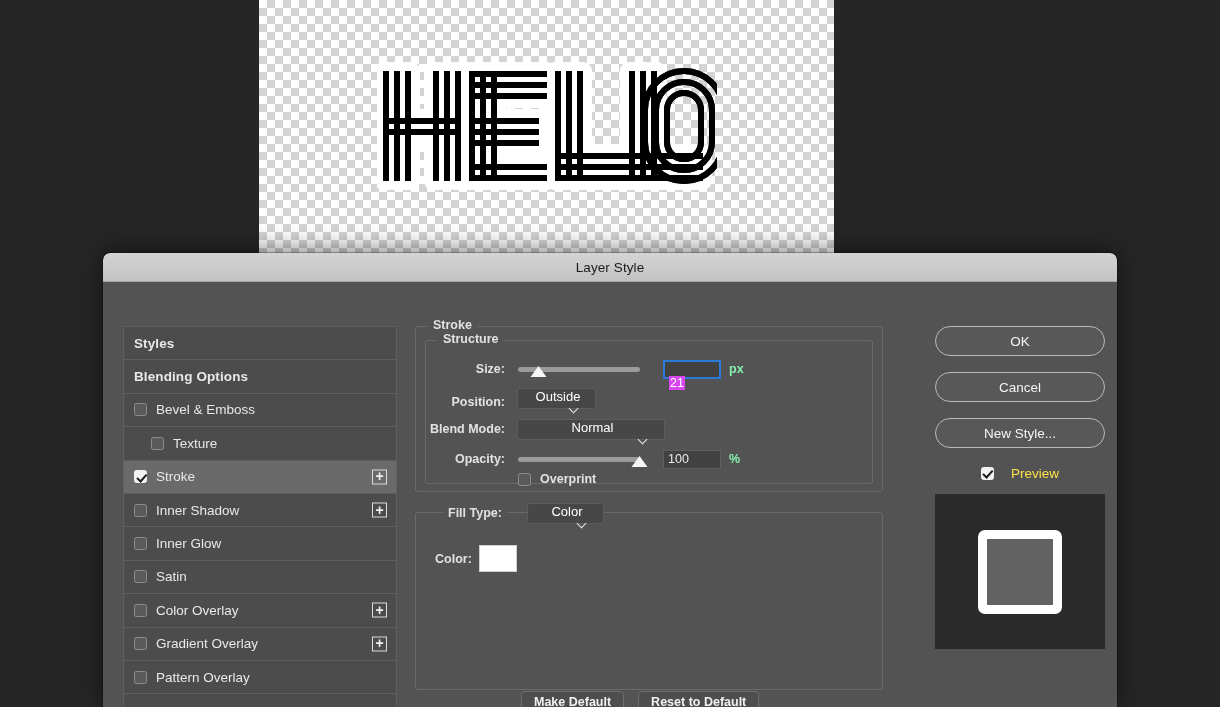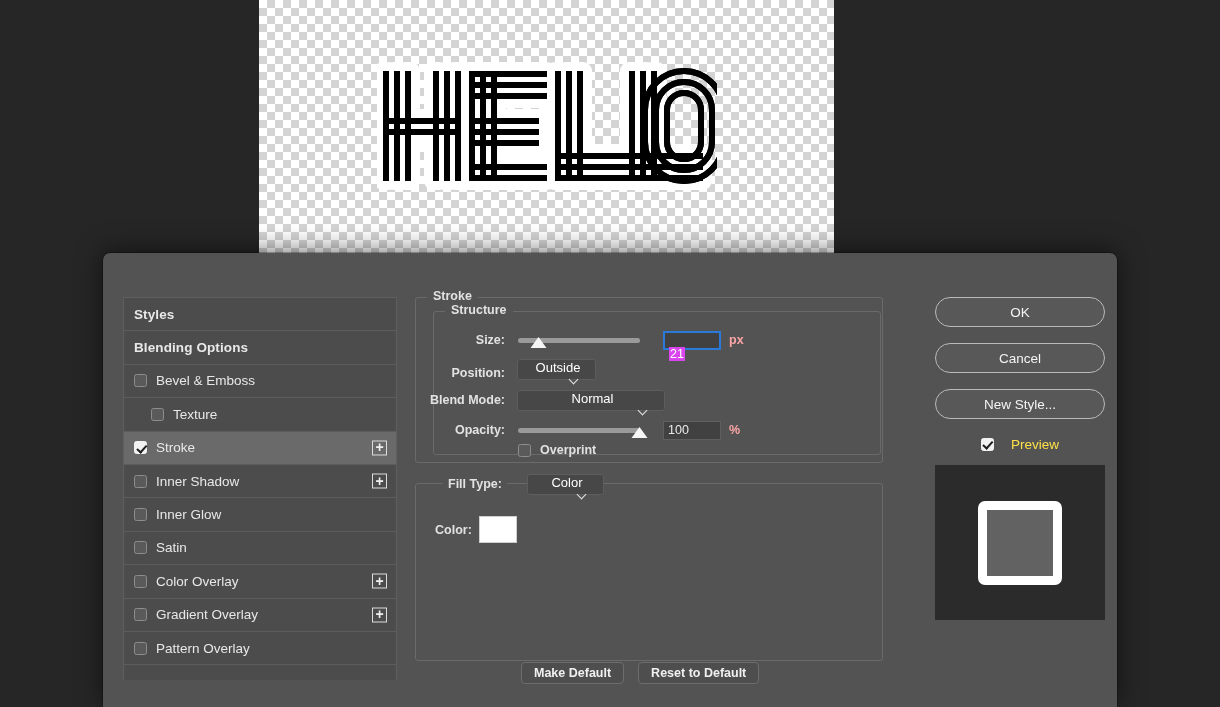--- a/index.html
+++ b/index.html
@@ -95,21 +95,21 @@
   .group{
     position:absolute;
     border:1px solid #6a6a6a;border-radius:3px;
   }
   .group > .legend{
     position:absolute;top:-9px;left:11px;
     background:#535353;padding:0 6px;
     color:#e2e2e2;font-size:12.5px;font-weight:bold;
   }
   .g-stroke{left:4px;top:14px;width:466px;height:164px;}
-  .g-structure{left:22px;top:28px;width:446px;height:142px;}
+  .g-structure{left:14px;top:28px;width:446px;height:142px;}
   .g-fill{left:4px;top:200px;width:466px;height:176px;}
 
   .field-row{position:absolute;display:flex;align-items:center;height:20px;}
   .fl{
     color:#e2e2e2;font-size:12.5px;font-weight:bold;text-align:right;
     white-space:nowrap;
   }
 
   
   .slider{
@@ -129,21 +129,21 @@
   }
 
   .numfield{
     width:58px;height:19px;background:#414141;
     border:1px solid #5f5f5f;box-sizing:border-box;
     color:#eaeaea;font-size:12.5px;
     display:flex;align-items:center;padding-left:4px;
   }
   .numfield.focus{border:2px solid #2b79d8;}
   .numfield .sel{background:#d946ef;color:#fff;padding:0 1px;margin-top:28px;}
-  .unit{color:#fca5a5;font-size:12.5px;margin-left:8px;font-weight:bold;}
+  .unit{color:#86efac;font-size:12.5px;margin-left:8px;font-weight:bold;}
 
   .select{
     height:21px;background:#474747;
     border:1px solid #5d5d5d;border-radius:3px;box-sizing:border-box;
     color:#ffffff;font-size:13px;
     display:flex;align-items:center;
     padding:0 6px 0 9px;
     position:relative;
     flex-direction:column;
   }
@@ -258,20 +258,23 @@
             <use href="#word"></use>
           </g>
           <use href="#word"></use>
         </g>
       </svg>
     </div>
   </div>
 
   <div class="dialog">
 
+    <div class="titlebar">
+      <span class="title">Layer Style</span>
+    </div>
 
     <div class="body">
 
       <div class="styles-panel">
         <div class="style-row plain">
           <span class="lbl">Styles</span>
         </div>
         <div class="style-row plain">
           <span class="lbl">Blending Options</span>
         </div>

